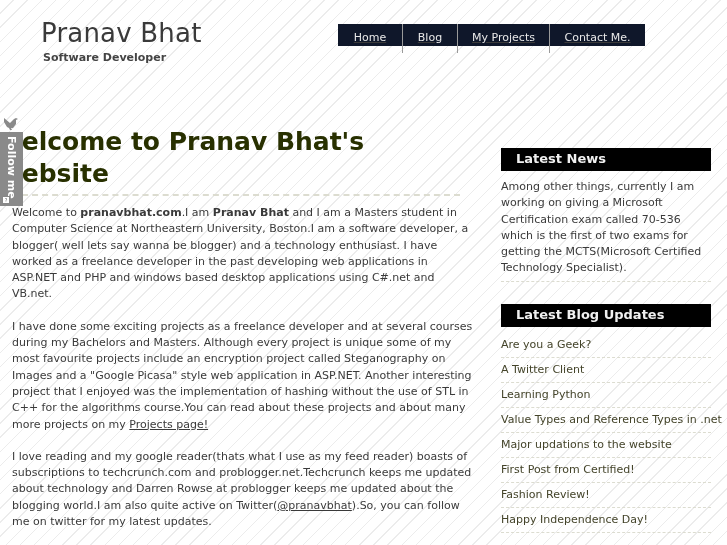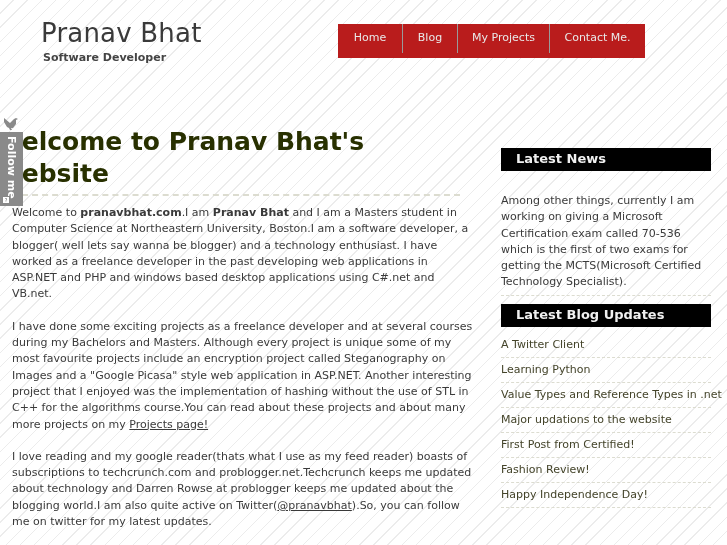--- a/index.html
+++ b/index.html
@@ -5,38 +5,38 @@
   html, body { margin: 0; padding: 0; }
   body {
     width: 727px; height: 545px; overflow: hidden; position: relative;
     font-family: "DejaVu Sans", sans-serif;
     color: #3a3a3a;
     background-color: #ffffff;
     background-image: repeating-linear-gradient(135deg, #ffffff 0px, #ffffff 9px, #ececec 9px, #ececec 10px);
   }
   .site-title { position: absolute; left: 41px; top: 18px; font-size: 26px; color: #3a3a3a; font-weight: normal; margin: 0; letter-spacing: 0.2px; }
   .site-tagline { position: absolute; left: 43px; top: 51px; font-size: 11px; color: #444; font-weight: bold; }
-  .nav { position: absolute; left: 338px; top: 24px; height: 34px; display: flex; background: #b91c1c; }
+  .nav { position: absolute; left: 338px; top: 24px; height: 22px; display: flex; background: #0f172a; text-decoration: underline; }
   .nav-item { height: 29px; line-height: 28px; color: #e8e8e8; font-size: 11px; text-align: center; border-right: 1px solid #9a9a9a; box-sizing: border-box; cursor: pointer; }
   .nav-item:last-child { border-right: none; }
   .follow-tab { position: absolute; left: 0; top: 116px; width: 23px; height: 90px; }
   .follow-bird { position: absolute; left: 2px; top: 0; width: 20px; height: 16px; }
   .follow-box { position: absolute; left: 0; top: 16px; width: 23px; height: 74px; background: #8a8a8a; }
   .follow-text { position: absolute; left: 5px; top: 4px; writing-mode: vertical-rl; color: #fff; font-size: 11px; font-weight: bold; }
   .follow-q { position: absolute; left: 2px; bottom: 2px; width: 6px; height: 6px; background: #fff; border: 1px solid #888; font-size: 5px; line-height: 6px; color: #555; text-align:center; }
   .page-heading { margin: 0 0 0 0; padding-left: 0; font-size: 25px; font-weight: bold; color: #283000; line-height: 32px; text-indent: 0; }
   .page-heading-wrap { position: absolute; left: 0; top: 126px; width: 460px; overflow: hidden; }
   .page-heading-inner { margin-left: -5px; }
   .heading-rule { position: absolute; left: 22px; top: 194px; width: 438px; border-top: 2px dashed #dcdcd0; }
   .content { position: absolute; left: 12px; top: 205px; width: 462px; font-size: 11px; line-height: 16.3px; color: #3a3a3a; }
   .content p { margin: 0 0 16px 0; }
   .content a { color: #3a3a3a; text-decoration: underline; }
   .sidebar { position: absolute; left: 501px; width: 210px; }
   .widget-title { background: #000000; color: #f0f0f0; font-weight: bold; font-size: 13px; height: 23px; line-height: 22px; padding-left: 15px; box-sizing: border-box; }
-  .news-body { font-size: 11px; line-height: 16.3px; color: #3a3a3a; margin-top: 22px; padding-bottom: 4px; border-bottom: 1px dashed #dcdcd0; width: 210px; }
+  .news-body { font-size: 11px; line-height: 16.3px; color: #3a3a3a; margin-top: 8px; padding-bottom: 4px; border-bottom: 1px dashed #dcdcd0; width: 210px; }
   .blog-list { list-style: none; margin: 6px 0 0 0; padding: 0; }
   .blog-list li { height: 24px; line-height: 24px; border-bottom: 1px dashed #dcdcd0; font-size: 11px; color: #44442a; white-space: nowrap; cursor: pointer; }
 </style>
 </head>
 <body>
 
 <h1 class="site-title">Pranav Bhat</h1>
 <div class="site-tagline">Software Developer</div>
 
 <nav class="nav">
@@ -71,20 +71,21 @@
 </div>
 
 <aside class="sidebar" style="top:148px">
   <div class="widget-title">Latest News</div>
   <div class="news-body">Among other things, currently I am working on giving a Microsoft Certification exam called 70-536 which is the first of two exams for getting the MCTS(Microsoft Certified Technology Specialist).</div>
 </aside>
 
 <aside class="sidebar" style="top:304px">
   <div class="widget-title">Latest Blog Updates</div>
   <ul class="blog-list">
+    <li>Are you a Geek?</li>
     <li>A Twitter Client</li>
     <li>Learning Python</li>
     <li>Value Types and Reference Types in .net</li>
     <li>Major updations to the website</li>
     <li>First Post from Certified!</li>
     <li>Fashion Review!</li>
     <li>Happy Independence Day!</li>
   </ul>
 </aside>
 

